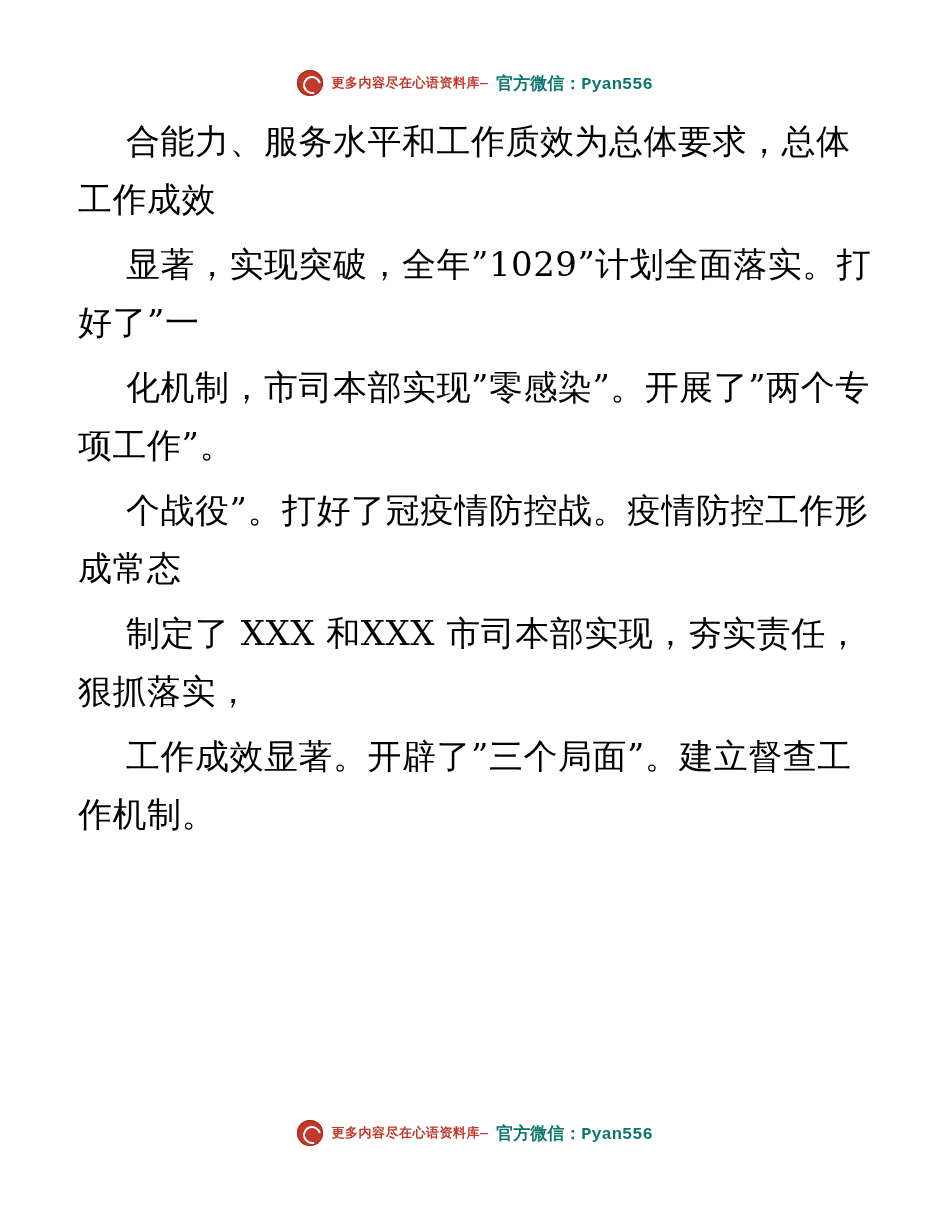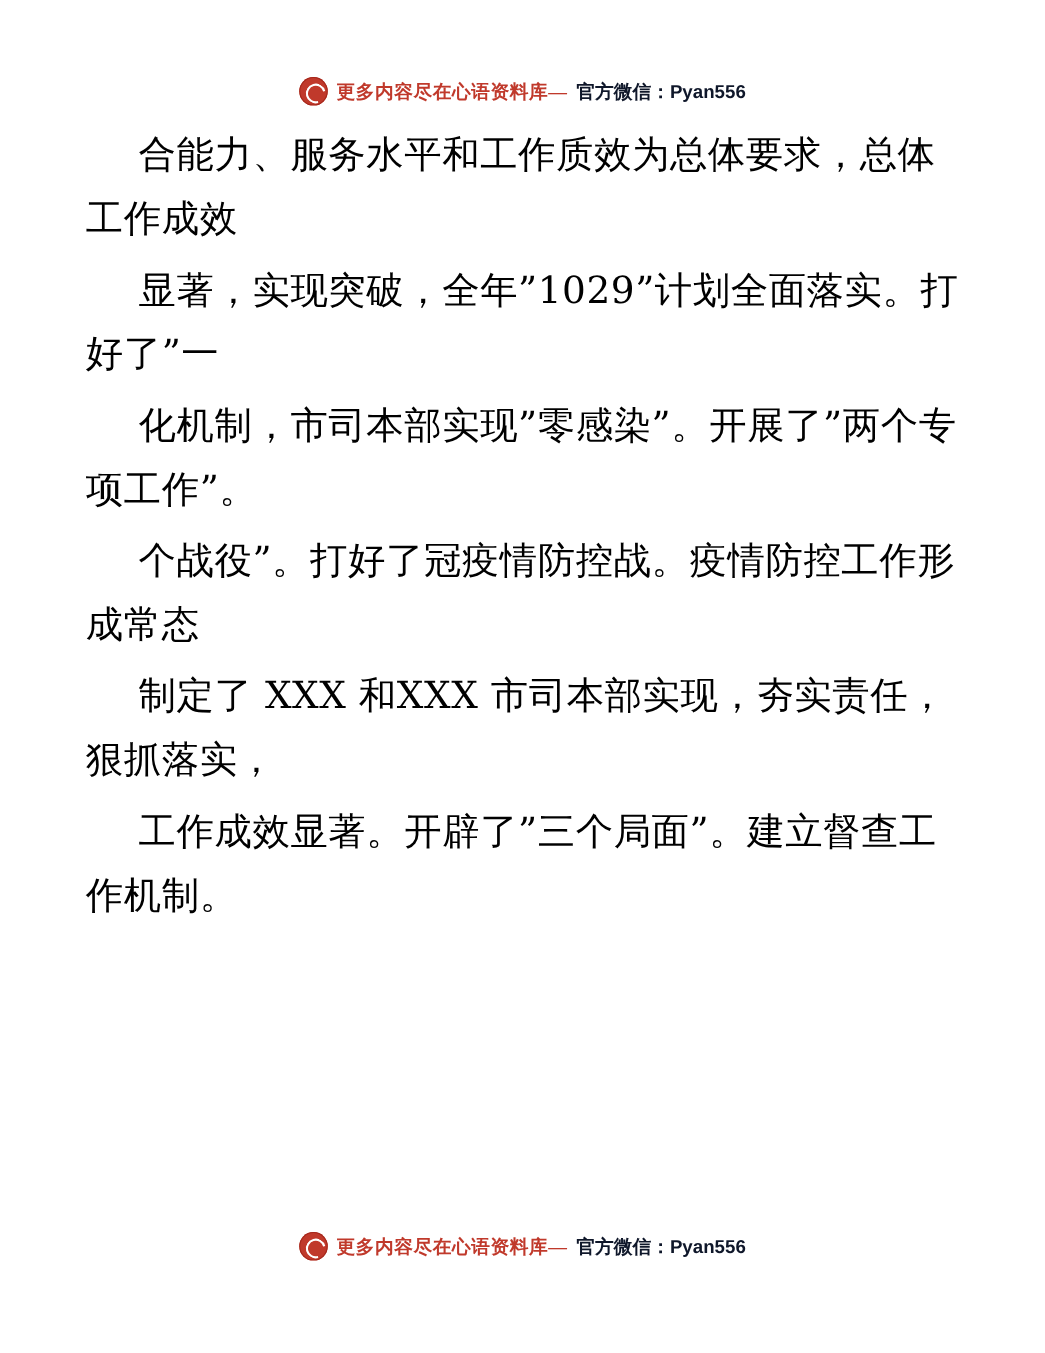--- a/index.html
+++ b/index.html
@@ -51,32 +51,32 @@
     left: 6px;
     top: 6px;
     width: 14px;
     height: 14px;
     border-radius: 50%;
     border: 2px solid #ffffff;
     border-right-color: transparent;
     transform: rotate(30deg);
   }
   .banner-text {
-    font-family: Liberation Serif, serif;
-    font-size: 17px;
+    font-family: Liberation Mono, monospace;
+    font-size: 13px;
     font-weight: bold;
     color: #c0392b;
     letter-spacing: 0.5px;
     white-space: nowrap;
   }
   .banner-handle {
-    font-family: Liberation Sans, sans-serif;
+    font-family: Liberation Mono, monospace;
     font-size: 17px;
     font-weight: bold;
-    color: #0f172a;
+    color: #0f766e;
     white-space: nowrap;
   }
 
   
   .doc-body {
     position: absolute;
     top: 112px;
     left: 78px;
     width: 800px;
   }

